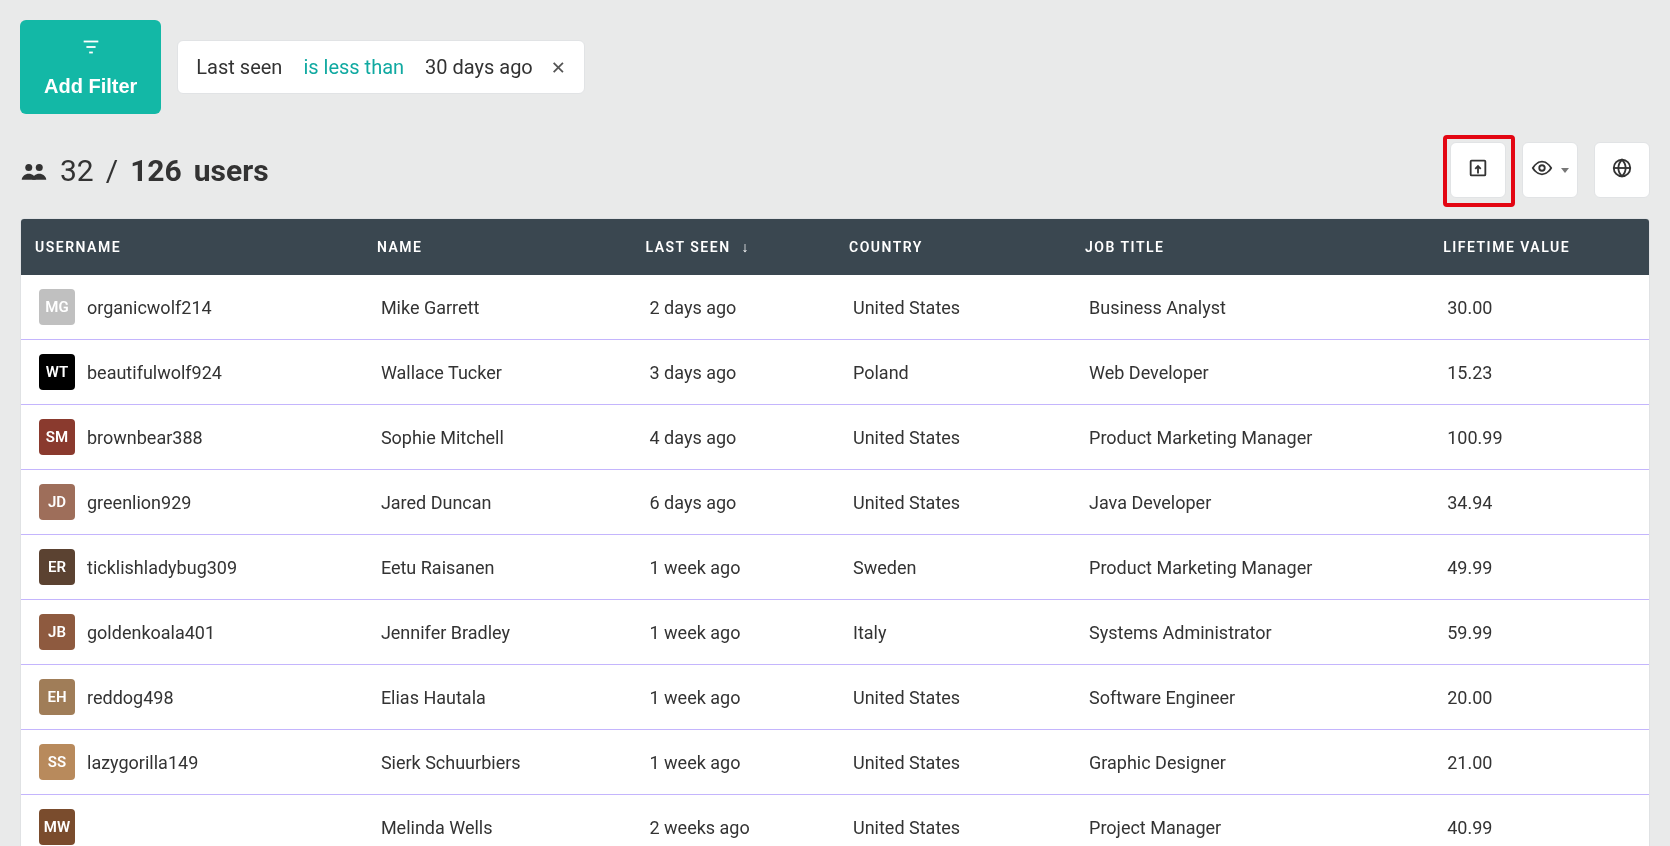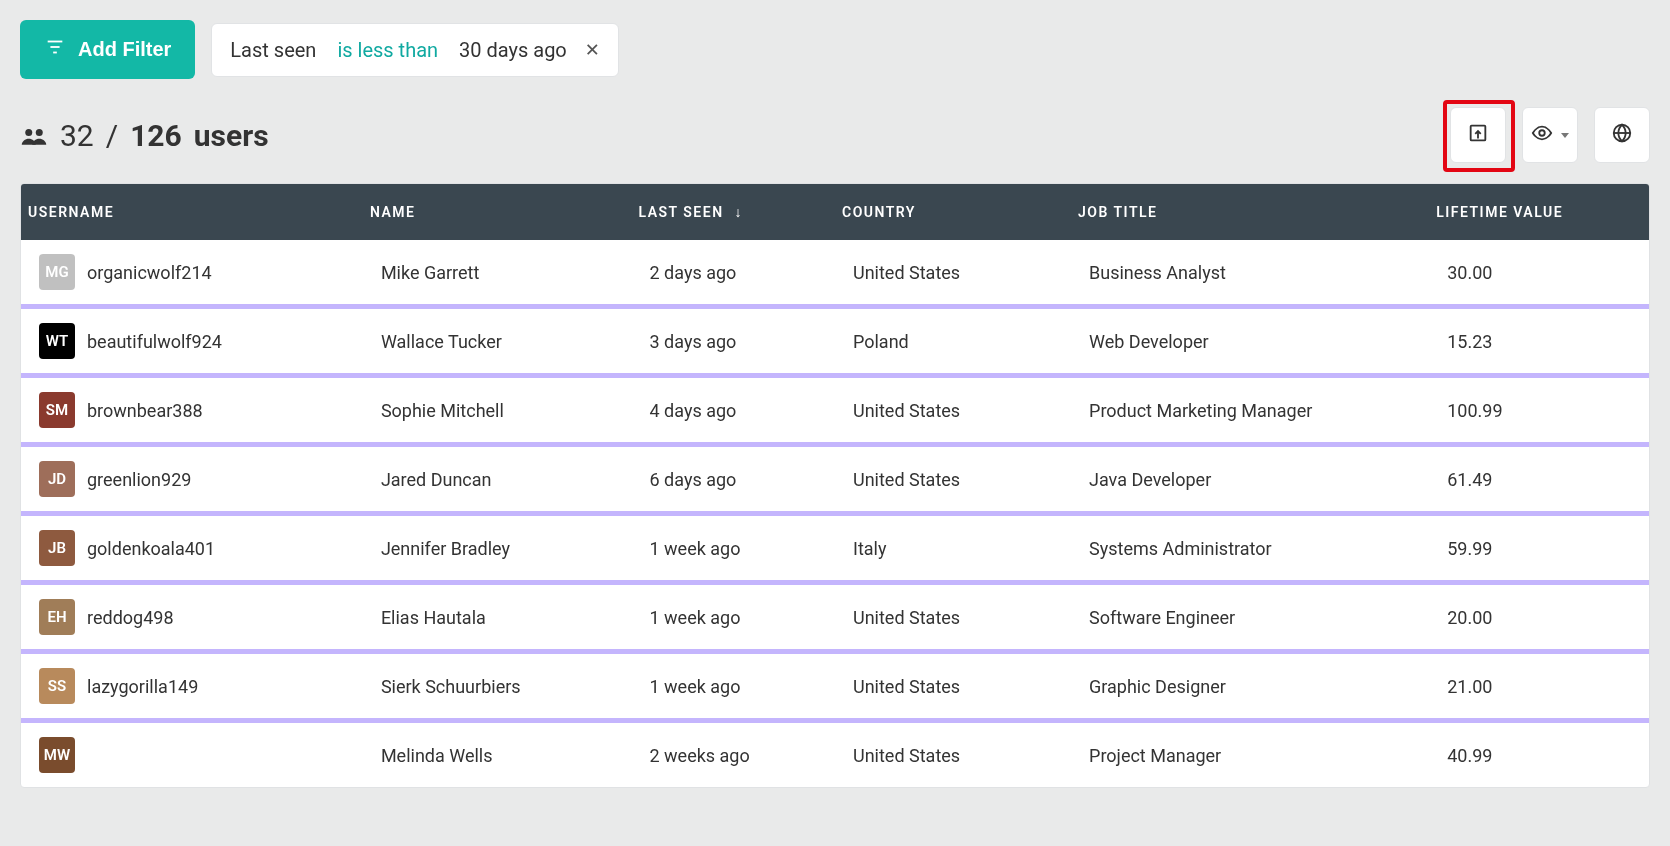--- a/index.html
+++ b/index.html
@@ -11,21 +11,21 @@
     font-size: 18px;
     padding: 20px;
   }
 
   
   .toolbar { display: flex; align-items: center; gap: 16px; margin-bottom: 28px; }
   .add-filter-btn {
     display: inline-flex; align-items: center; gap: 12px;
     background: #13b8a6; color: #fff; font-weight: 700;
     border: none; border-radius: 6px; padding: 16px 24px;
-    font-size: 20px; cursor: pointer;
+    font-size: 20px; cursor: pointer; flex-direction: column;
   }
   .add-filter-btn svg { width: 22px; height: 22px; }
   .filter-chip {
     display: inline-flex; align-items: center; gap: 8px;
     background: #fff; border: 1px solid #e1e3e5; border-radius: 6px;
     padding: 14px 18px; font-size: 20px; color: #333;
   }
   .filter-chip .op { color: #10a9a1; }
   .filter-chip .remove { margin-left: 10px; color: #555; cursor: pointer; font-size: 18px; }
 
@@ -54,25 +54,25 @@
   }
   .eye-btn { gap:4px; }
   .caret { width:0; height:0; border-left:4px solid transparent; border-right:4px solid transparent; border-top:5px solid #777; margin-left:4px; }
 
   
   .table-wrap { background:#fff; border:1px solid #e0e2e4; border-radius:4px; overflow:hidden; }
   table { width:100%; border-collapse:collapse; table-layout:fixed; }
   thead th {
     background:#3a4750; color:#fff; text-align:left;
     font-size:14px; letter-spacing:1.5px; font-weight:600;
-    padding:20px 7px; text-transform:uppercase;
+    padding:20px 14px; text-transform:uppercase;
   }
   thead th.last-seen .arrow { margin-left:6px; }
   tbody td {
-    padding:14px 18px; border-bottom:5px solid #c4b5fd; font-size:18px; color:#333;
+    padding:14px 18px; border-bottom:1px solid #c4b5fd; font-size:18px; color:#333;
     vertical-align:middle;
   }
   tbody tr:last-child td { border-bottom:none; }
   .user-cell { display:flex; align-items:center; gap:12px; }
   .avatar {
     width:36px; height:36px; border-radius:4px;
     display:inline-flex; align-items:center; justify-content:center;
     color:#fff; font-size:15px; font-weight:600; flex-shrink:0;
   }
   
@@ -221,21 +221,34 @@
           <td>
             <div class="user-cell">
               <span class="avatar" style="background:#9e6e5a">JD</span>
               <span>greenlion929</span>
             </div>
           </td>
           <td>Jared Duncan</td>
           <td>6 days ago</td>
           <td>United States</td>
           <td>Java Developer</td>
-          <td>61.49</td>
+          <td>34.94</td>
+        </tr>
+        <tr>
+          <td>
+            <div class="user-cell">
+              <span class="avatar" style="background:#5b4231">ER</span>
+              <span>ticklishladybug309</span>
+            </div>
+          </td>
+          <td>Eetu Raisanen</td>
+          <td>1 week ago</td>
+          <td>Sweden</td>
+          <td>Product Marketing Manager</td>
+          <td>49.99</td>
         </tr>
         <tr>
           <td>
             <div class="user-cell">
               <span class="avatar" style="background:#8e5a3f">JB</span>
               <span>goldenkoala401</span>
             </div>
           </td>
           <td>Jennifer Bradley</td>
           <td>1 week ago</td>

